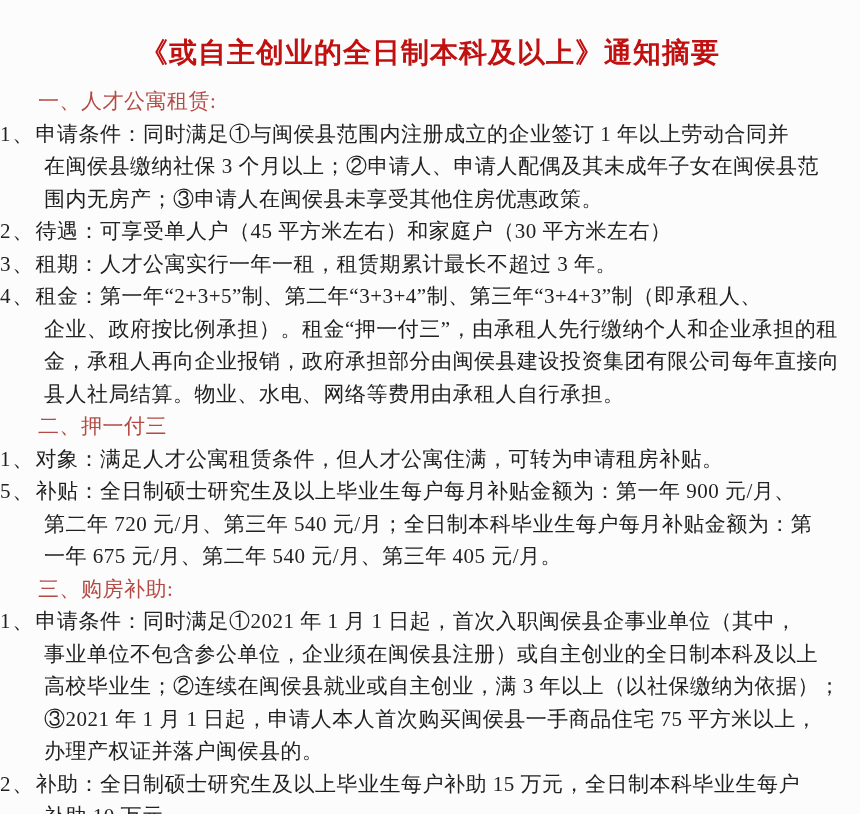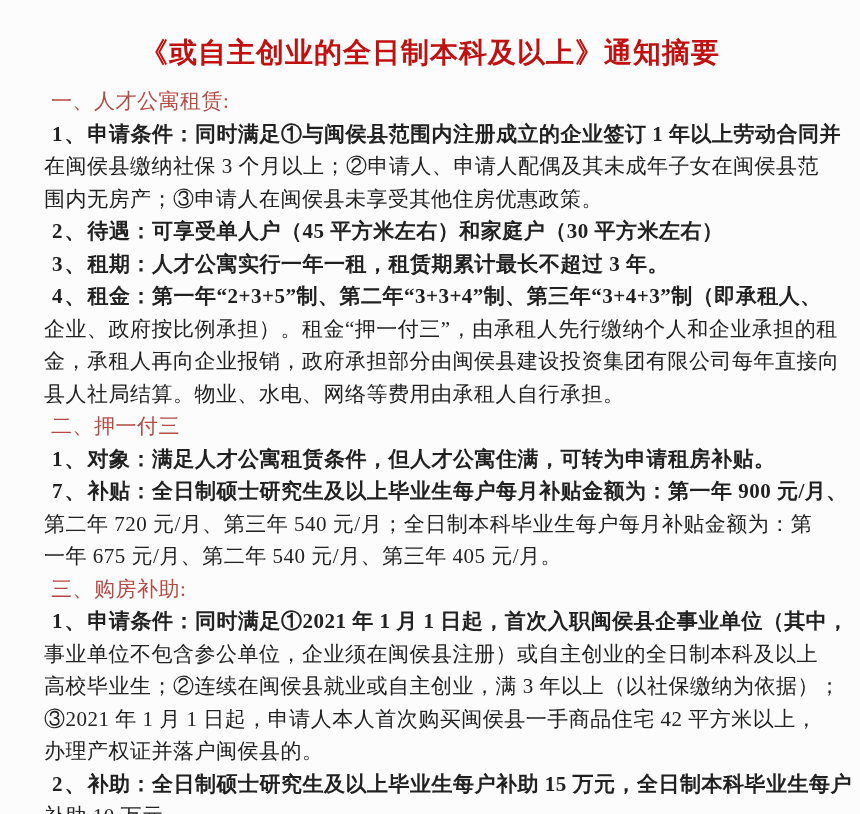--- a/index.html
+++ b/index.html
@@ -35,25 +35,22 @@
     font-size: 21px;
     line-height: 32.5px;
     height: 32.5px;
     white-space: nowrap;
     color: var(--body-color, #212121);
     letter-spacing: 0.5px;
   }
   .row.heading {
     padding-left: 38px;
     color: var(--heading-color, #b54a44);
-    margin-left: 13px;
   }
   .row.first {
-    padding-left: 52px;
-    font-weight: bold;
   }
   .row.cont {
     padding-left: 44px;
   }
   
   .row.first::first-letter {
     letter-spacing: 2px;
   }
 </style>
 </head>
@@ -77,29 +74,29 @@
 
     <div class="row first">4、租金：第一年“2+3+5”制、第二年“3+3+4”制、第三年“3+4+3”制（即承租人、</div>
     <div class="row cont">企业、政府按比例承担）。租金“押一付三”，由承租人先行缴纳个人和企业承担的租</div>
     <div class="row cont">金，承租人再向企业报销，政府承担部分由闽侯县建设投资集团有限公司每年直接向</div>
     <div class="row cont">县人社局结算。物业、水电、网络等费用由承租人自行承担。</div>
 
     <div class="row heading">二、押一付三</div>
 
     <div class="row first">1、对象：满足人才公寓租赁条件，但人才公寓住满，可转为申请租房补贴。</div>
 
-    <div class="row first">7、补贴：全日制硕士研究生及以上毕业生每户每月补贴金额为：第一年 900 元/月、</div>
+    <div class="row first">5、补贴：全日制硕士研究生及以上毕业生每户每月补贴金额为：第一年 900 元/月、</div>
     <div class="row cont">第二年 720 元/月、第三年 540 元/月；全日制本科毕业生每户每月补贴金额为：第</div>
     <div class="row cont">一年 675 元/月、第二年 540 元/月、第三年 405 元/月。</div>
 
     <div class="row heading">三、购房补助:</div>
 
     <div class="row first">1、申请条件：同时满足①2021 年 1 月 1 日起，首次入职闽侯县企事业单位（其中，</div>
     <div class="row cont">事业单位不包含参公单位，企业须在闽侯县注册）或自主创业的全日制本科及以上</div>
     <div class="row cont">高校毕业生；②连续在闽侯县就业或自主创业，满 3 年以上（以社保缴纳为依据）；</div>
-    <div class="row cont">③2021 年 1 月 1 日起，申请人本人首次购买闽侯县一手商品住宅 42 平方米以上，</div>
+    <div class="row cont">③2021 年 1 月 1 日起，申请人本人首次购买闽侯县一手商品住宅 75 平方米以上，</div>
     <div class="row cont">办理产权证并落户闽侯县的。</div>
 
     <div class="row first">2、补助：全日制硕士研究生及以上毕业生每户补助 15 万元，全日制本科毕业生每户</div>
     <div class="row cont">补助 10 万元。</div>
 
   </div>
 </div>
 
 </body></html>

